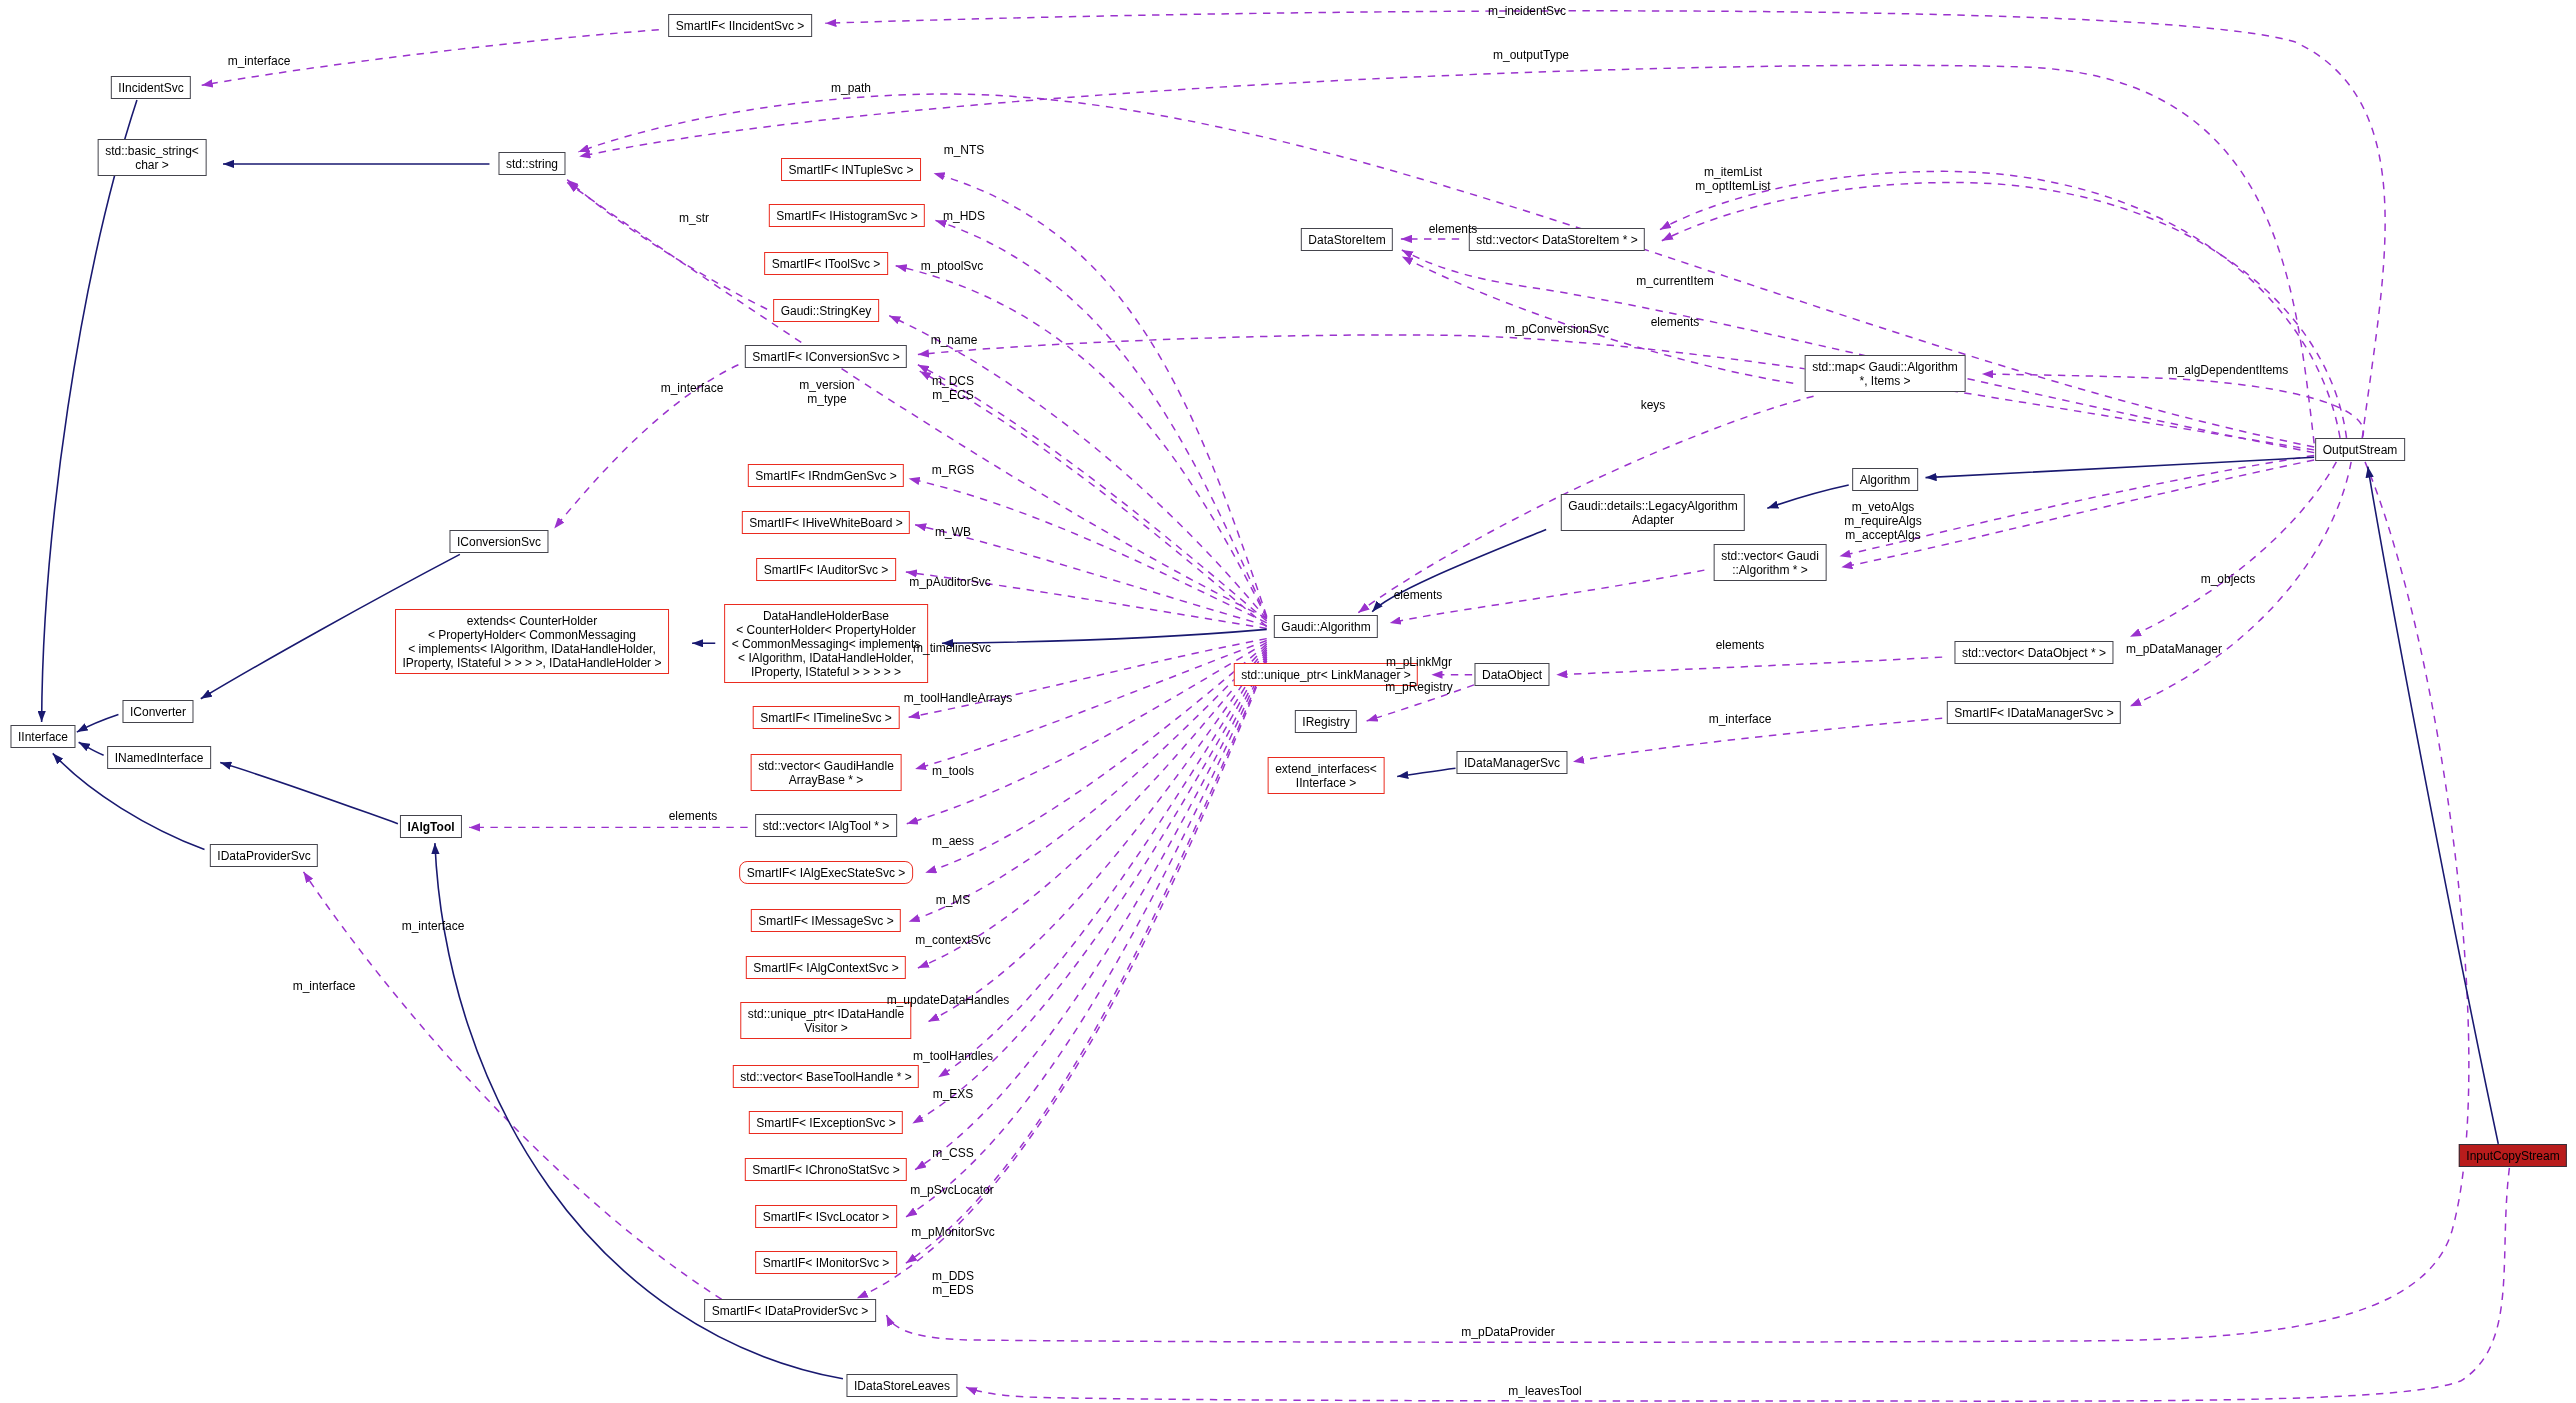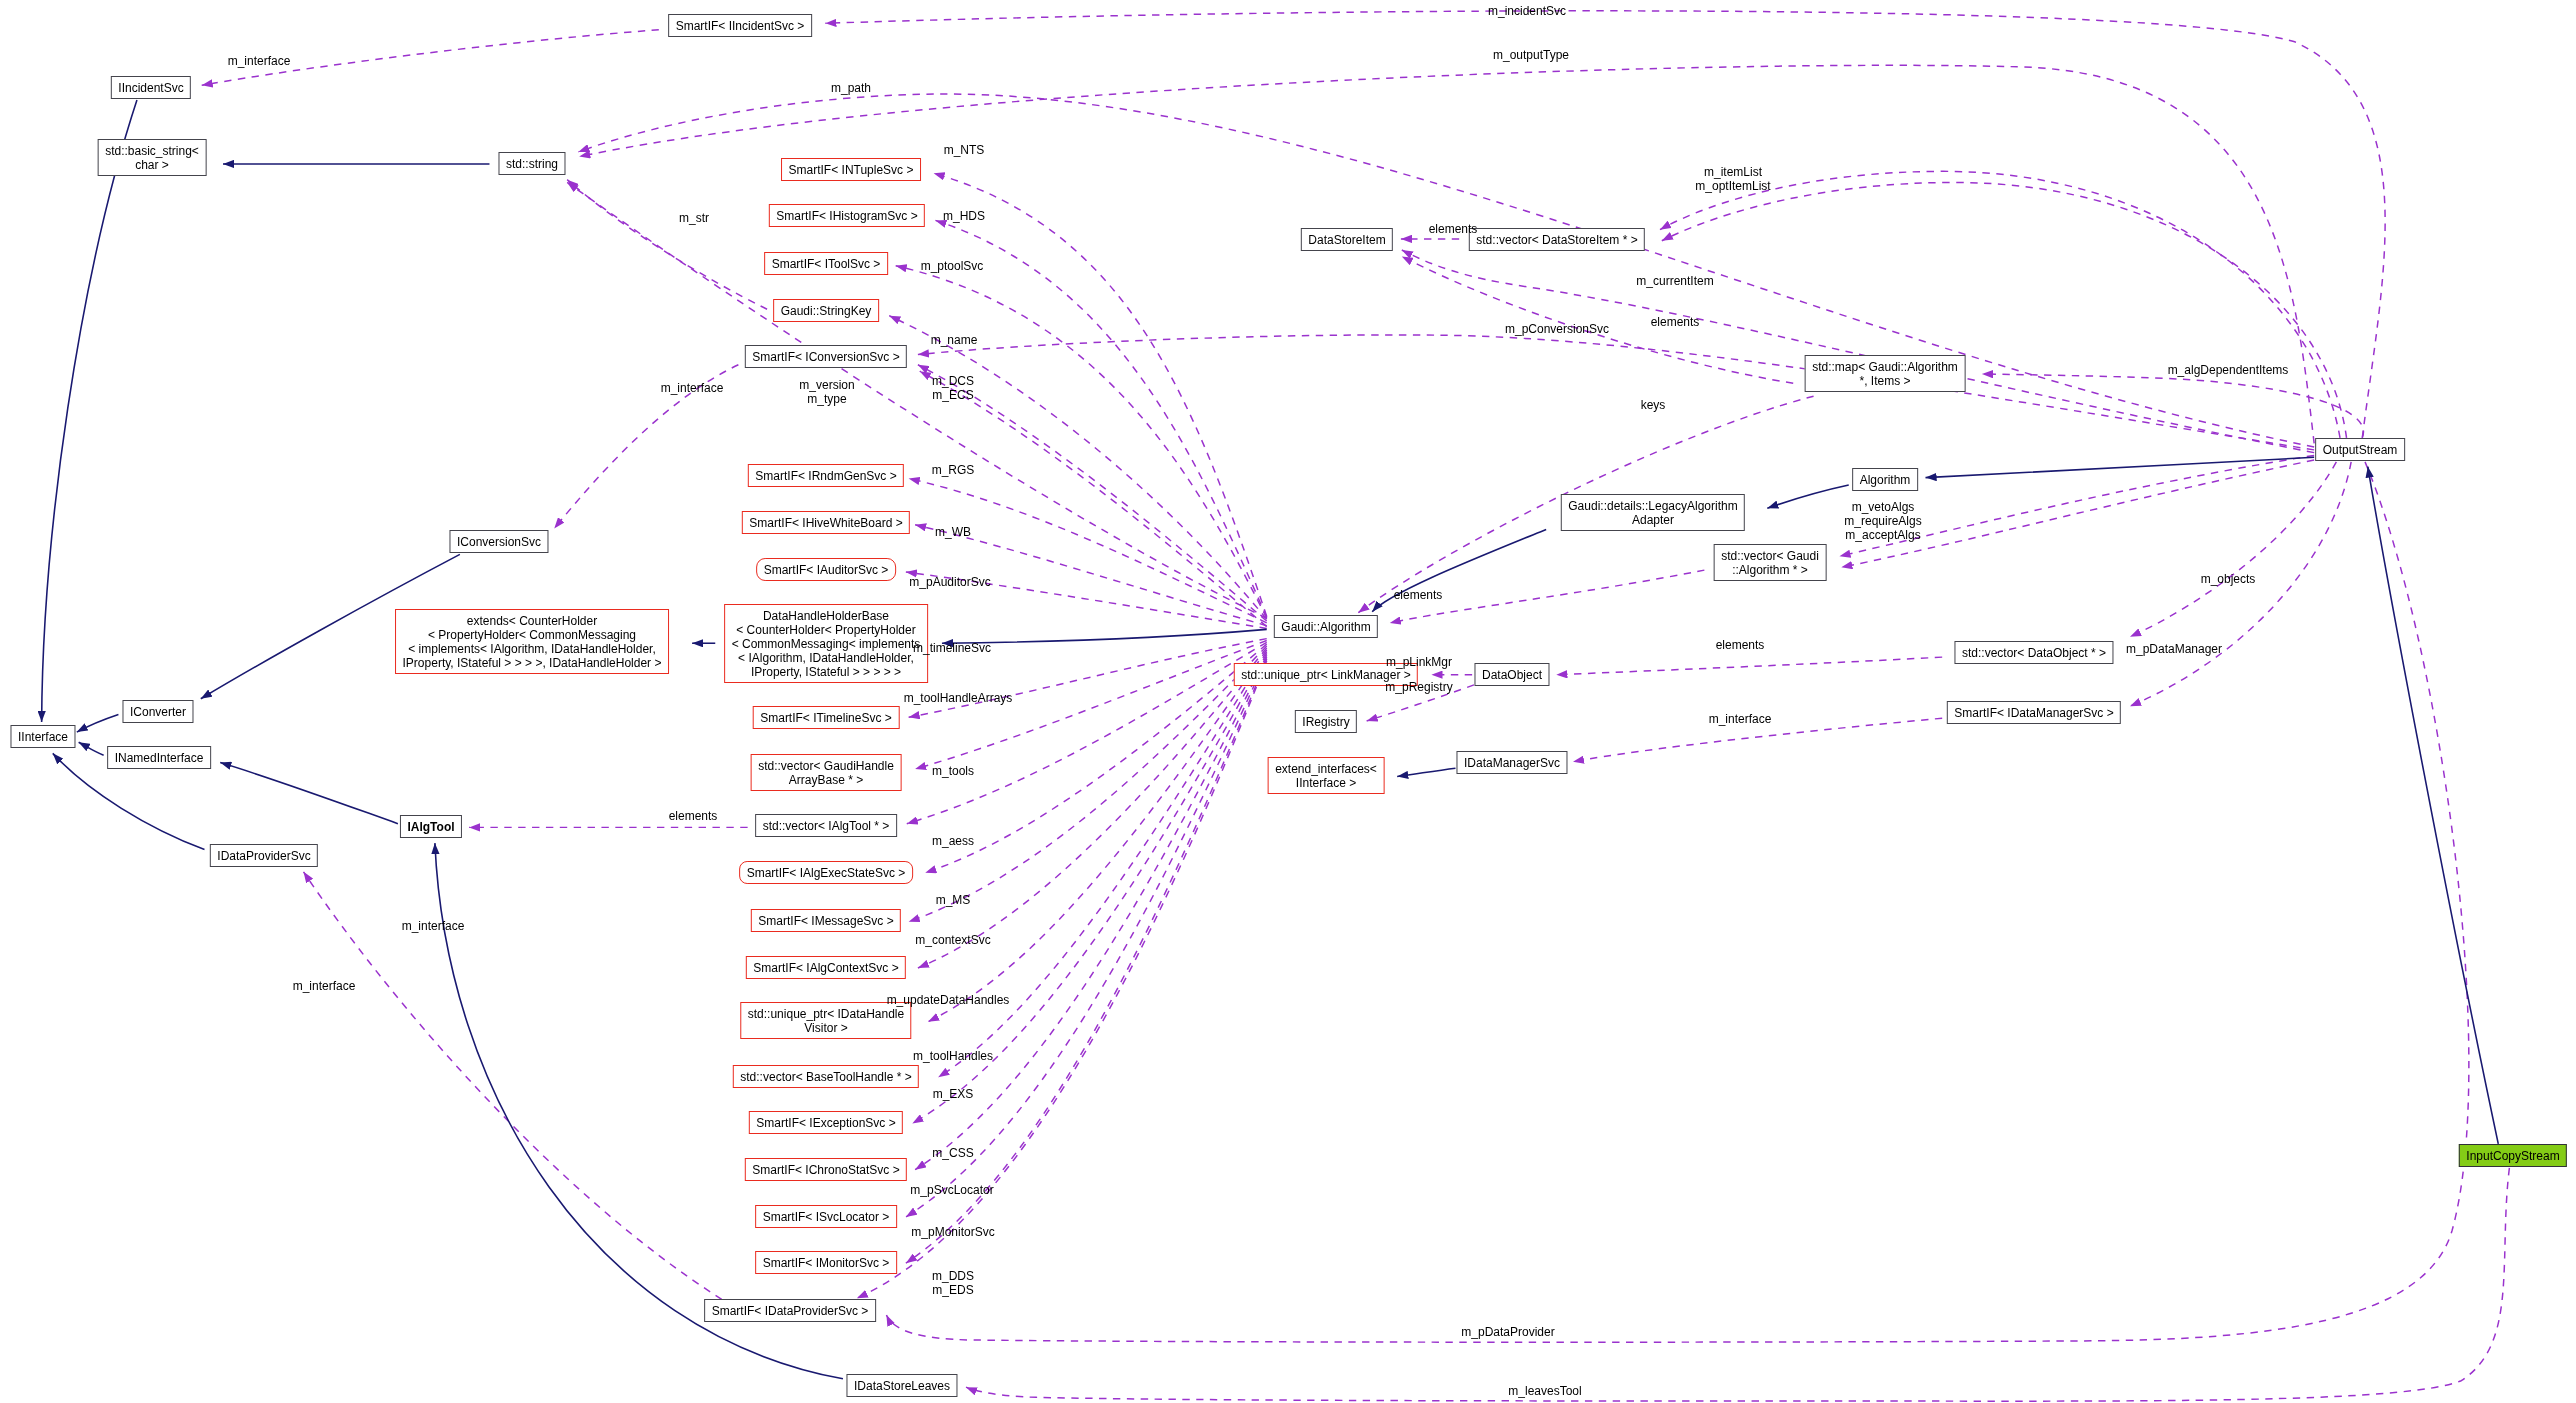--- a/index.html
+++ b/index.html
@@ -3,21 +3,21 @@
 <meta charset="utf-8">
 <style>
   html,body{margin:0;padding:0;background:#ffffff;}
   #canvas{position:relative;width:2576px;height:1404px;background:#ffffff;overflow:hidden;
           font-family:"Liberation Sans","DejaVu Sans",sans-serif;}
   #edges{position:absolute;left:0;top:0;z-index:1;}
   .node{position:absolute;z-index:2;transform:translateX(-50%);background:#ffffff;
         border:0.9px solid #44444c;color:#000;font-size:12px;line-height:14px;
         padding:3.7px 6.5px;text-align:center;white-space:nowrap;}
   .node.red{border:1.5px solid #ea2b1f;}
-  .node.main{background:#84cc16;border:1.3px solid #30303a;}
+  .node.main{background:#b91c1c;border:1.3px solid #30303a;}
   .elabel{position:absolute;z-index:3;transform:translateX(-50%);color:#000;
           font-size:12px;line-height:14px;text-align:center;white-space:nowrap;}
   path.dashed{fill:none;stroke:#9a32cd;stroke-width:1.6;stroke-dasharray:8,7;}
   path.solid{fill:none;stroke:#191970;stroke-width:1.7;}
 </style>
 </head>
 <body>
 
 <div id="canvas">
   <svg id="edges" width="2576" height="1404" viewBox="0 0 2784 1517">
@@ -149,21 +149,21 @@
       <div class="node" style="left: 1770px; top: 544px;">
         <div>std::vector&lt; Gaudi</div>
         <div>::Algorithm * &gt;</div>
       </div>
       <div class="node red" style="left: 826px; top: 464px;">
         <div>SmartIF&lt; IRndmGenSvc &gt;</div>
       </div>
       <div class="node red" style="left: 826px; top: 511px;">
         <div>SmartIF&lt; IHiveWhiteBoard &gt;</div>
       </div>
-      <div class="node red" style="left: 826px; top: 558px; border-radius: 9px;">
+      <div class="node red" style="left: 826px; top: 558px;">
         <div>SmartIF&lt; IAuditorSvc &gt;</div>
       </div>
       <div class="node red" style="left: 826px; top: 604px;">
         <div>DataHandleHolderBase</div>
         <div>&lt; CounterHolder&lt; PropertyHolder</div>
         <div>&lt; CommonMessaging&lt; implements</div>
         <div>&lt; IAlgorithm, IDataHandleHolder,</div>
         <div>IProperty, IStateful &gt; &gt; &gt; &gt; &gt;</div>
       </div>
       <div class="node red" style="left: 532px; top: 609px;">

